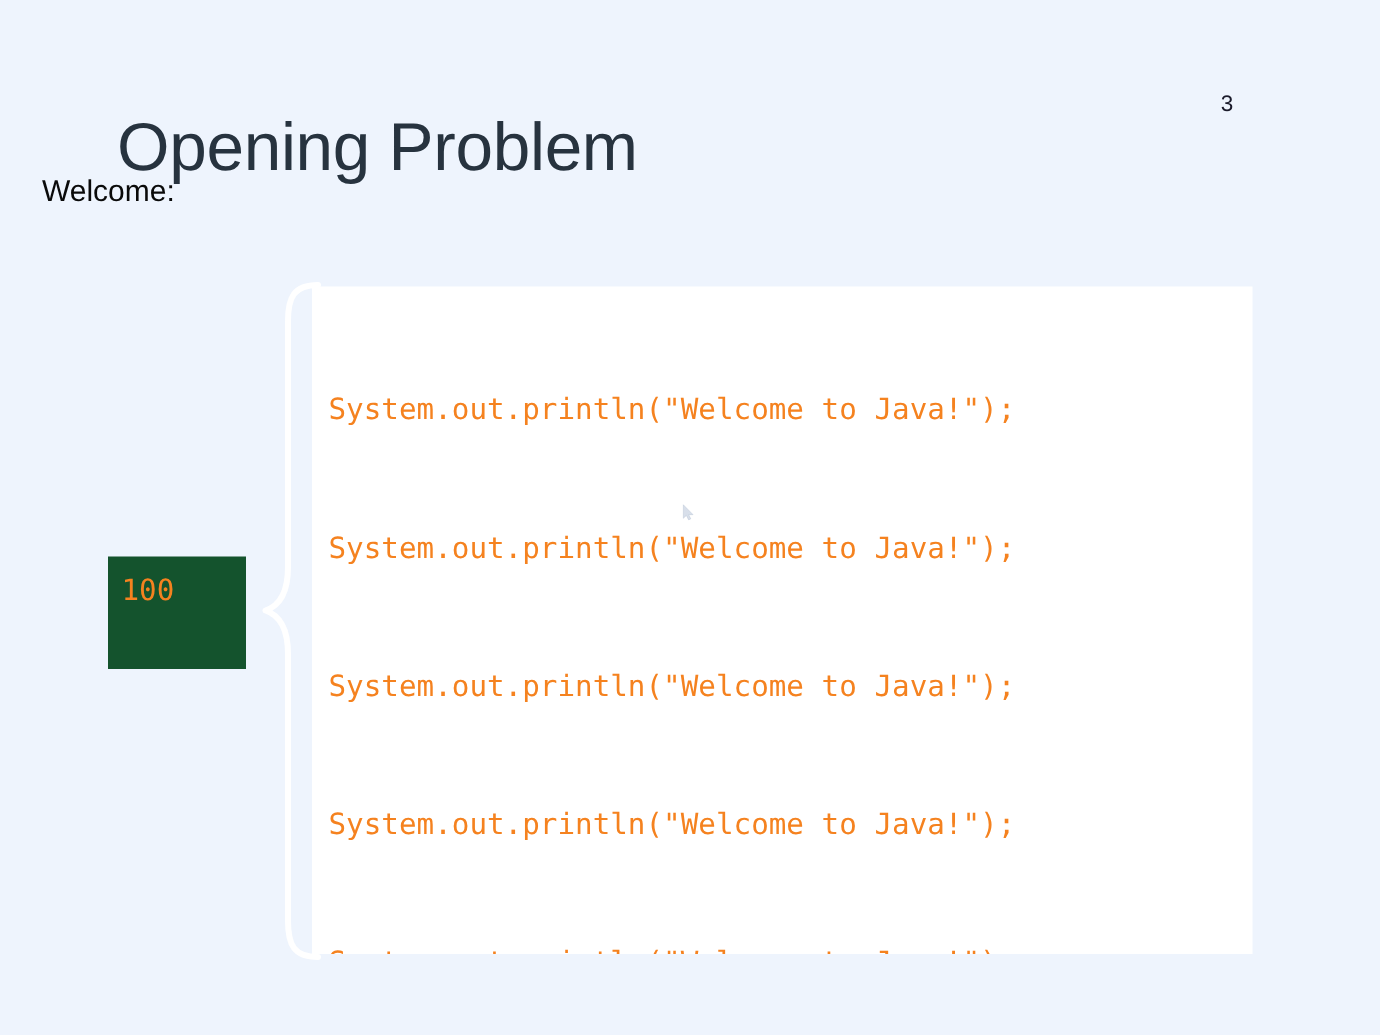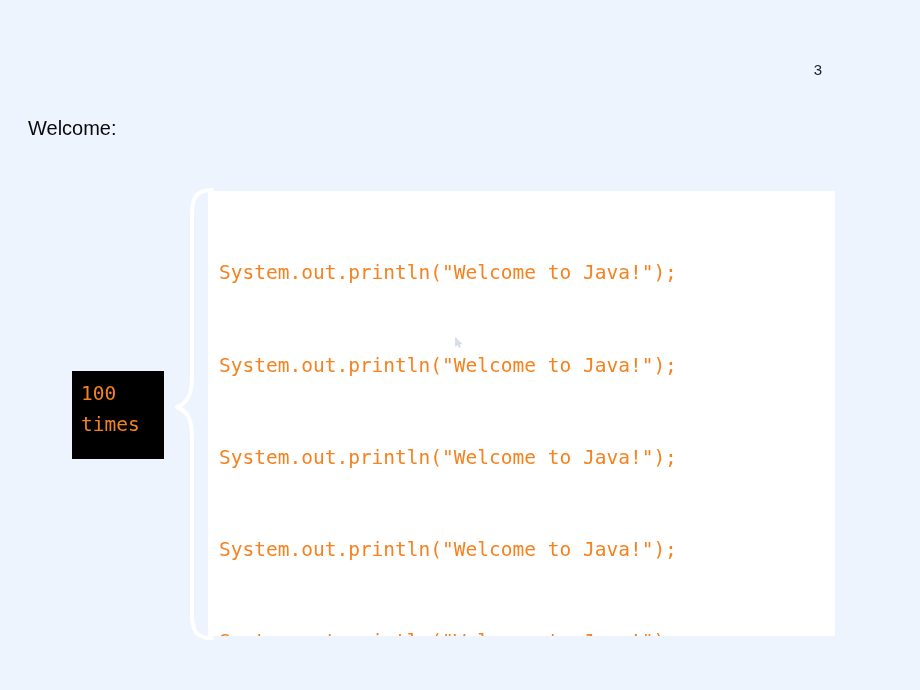--- a/index.html
+++ b/index.html
@@ -96,22 +96,22 @@
     height: 30.7px;
     white-space: pre;
   }
 
   
   #repeat-count-box {
     position: absolute;
     left: 72px;
     top: 371px;
     width: 92px;
-    height: 88px;
-    background: #000000;
+    height: 75px;
+    background: #14532d;
     box-sizing: border-box;
     padding: 8px 4px 0 9px;
   }
   #repeat-count-box .rc-line {
     font-family: "DejaVu Sans Mono", "Liberation Mono", monospace;
     font-size: 19.5px;
     line-height: 30.7px;
     color: #f5821f;
     white-space: pre;
   }
@@ -124,20 +124,21 @@
     width: 8px;
     height: 11px;
     pointer-events: none;
   }
 </style>
 </head>
 <body>
 
 <div id="slide">
 
+  <h1 id="slide-title">Opening Problem</h1>
 
   <div id="page-number">3</div>
 
   <div id="problem-label">Welcome:</div>
 
   <div id="repeat-brace">
     <svg viewBox="0 0 42 452" xmlns="http://www.w3.org/2000/svg" aria-hidden="true">
       <path d="M40 2
                C 24 2, 20 10, 20 26
                L 20 190
@@ -163,21 +164,20 @@
       
       
       
       
       
     </div>
   </div>
 
   <div id="repeat-count-box">
     <div class="rc-line">100</div>
-    <div class="rc-line">times</div>
   </div>
 
   <div id="mouse-cursor">
     <svg viewBox="0 0 8 11" xmlns="http://www.w3.org/2000/svg" aria-hidden="true">
       <path d="M0.5 0.5 L0.5 9.5 L2.6 7.6 L4.1 10.6 L5.5 9.9 L4.1 7.1 L7 7.1 Z" fill="#d8dfea" stroke="#c3ccdb" stroke-width="0.4"></path>
     </svg>
   </div>
 
 </div>
 

